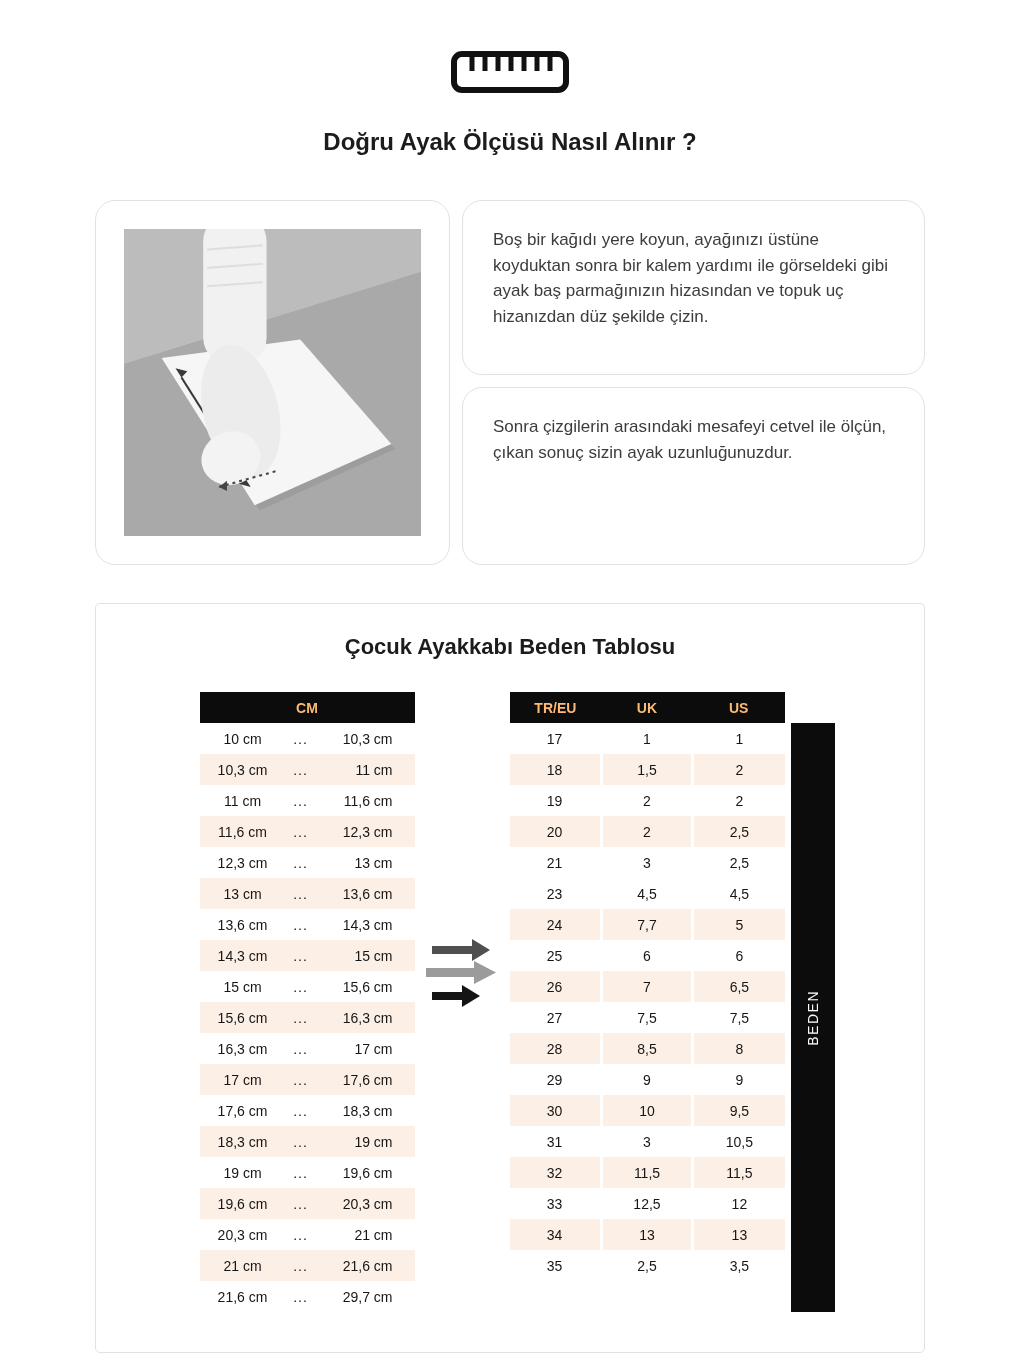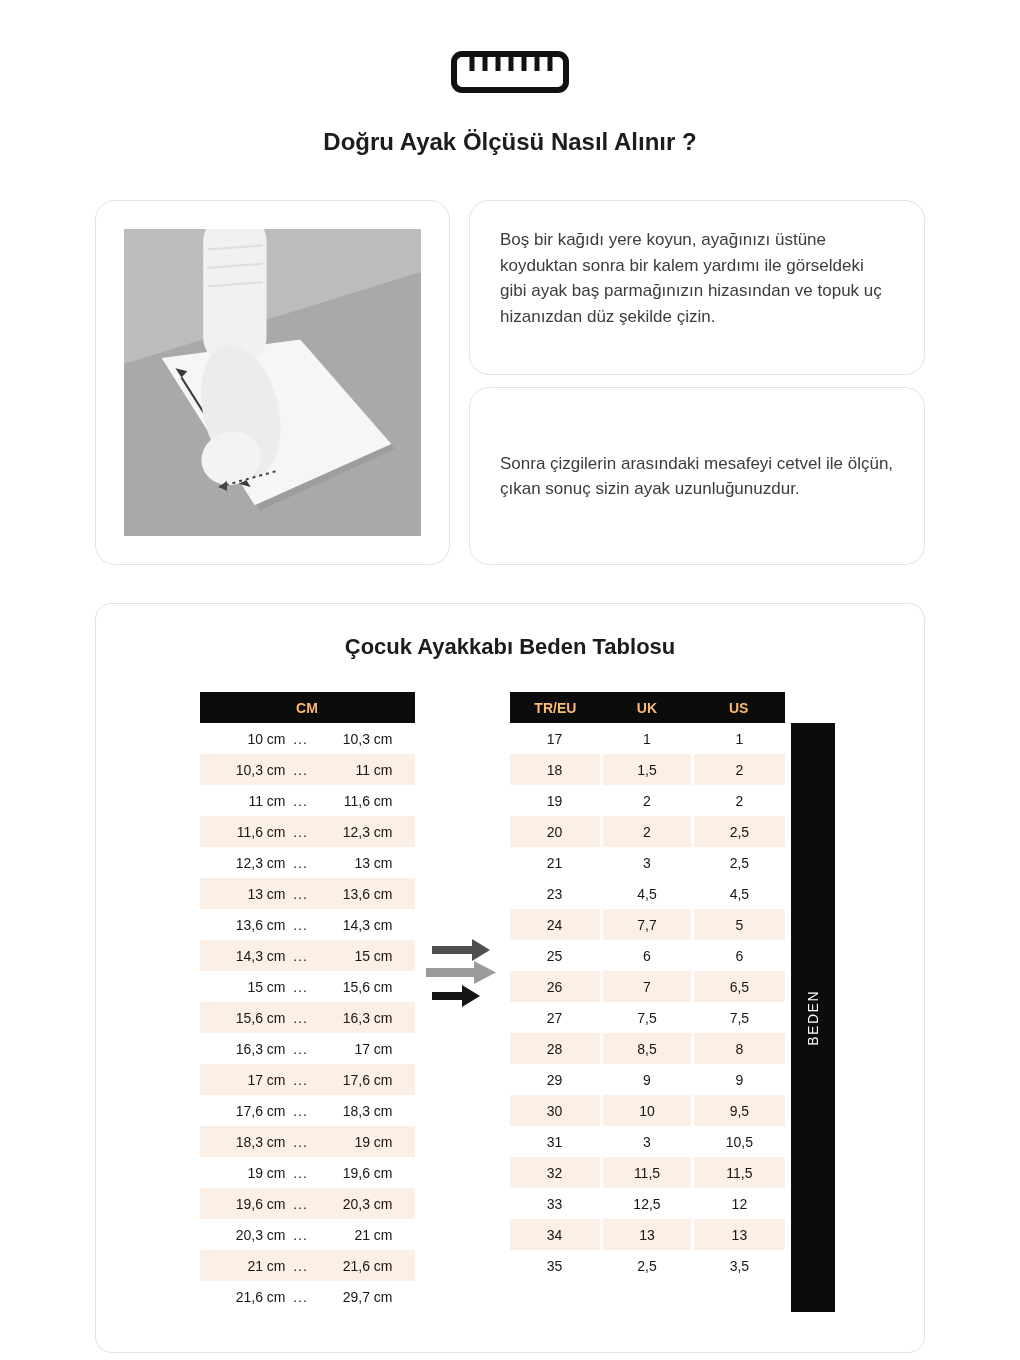--- a/index.html
+++ b/index.html
@@ -18,21 +18,21 @@
     text-align: center;
     font-size: 24px;
     font-weight: 700;
     color: #1c1c1c;
     margin: 30px 0 0 0;
   }
 
   
   .intro {
     display: flex;
-    gap: 19px;
+    gap: 12px;
     margin: 44px 95px 0 95px;
   }
   .photo-card {
     width: 355px;
     height: 365px;
     border: 1px solid #e2e2e2;
     border-radius: 20px;
     padding: 28px;
     flex: none;
   }
@@ -45,27 +45,27 @@
   }
   .text-card {
     border: 1px solid #e2e2e2;
     border-radius: 20px;
     padding: 26px 30px;
     font-size: 17px;
     line-height: 1.5;
     color: #3c3c3c;
   }
   .text-card.first { height: 175px; }
-  .text-card.second { flex: 1; display: flex; align-items: center; }
+  .text-card.second { flex: 1; display: flex; }
 
   
   .chart-card {
     margin: 38px 95px 18px 95px;
     border: 1px solid #e2e2e2;
-    border-radius: 16px;
+    border-radius: 5px;
     padding: 30px 0 40px 0;
   }
   .chart-title {
     text-align: center;
     font-size: 22px;
     font-weight: 700;
     color: #1c1c1c;
     margin: 0 0 32px 0;
   }
   .tables {
@@ -80,21 +80,21 @@
   thead th {
     background: #0c0c0c;
     color: #fdba74;
     font-weight: 700;
     font-size: 14px;
     text-align: center;
   }
   tr.stripe td { background: #fcefe5; }
 
   .cm-table { width: 215px; flex: none; }
-  .cm-table .c-from { width: 40%; text-align: right; }
+  .cm-table .c-from { width: 40%; text-align: center; }
   .cm-table .c-dots { width: 14%; text-align: center; letter-spacing: 1px; }
   .cm-table .c-to   { width: 46%; text-align: right; padding-right: 22px; }
 
   .arrows-block {
     width: 95px;
     flex: none;
     align-self: center;
     display: flex;
     justify-content: center;
     transform: translateY(-30px);

